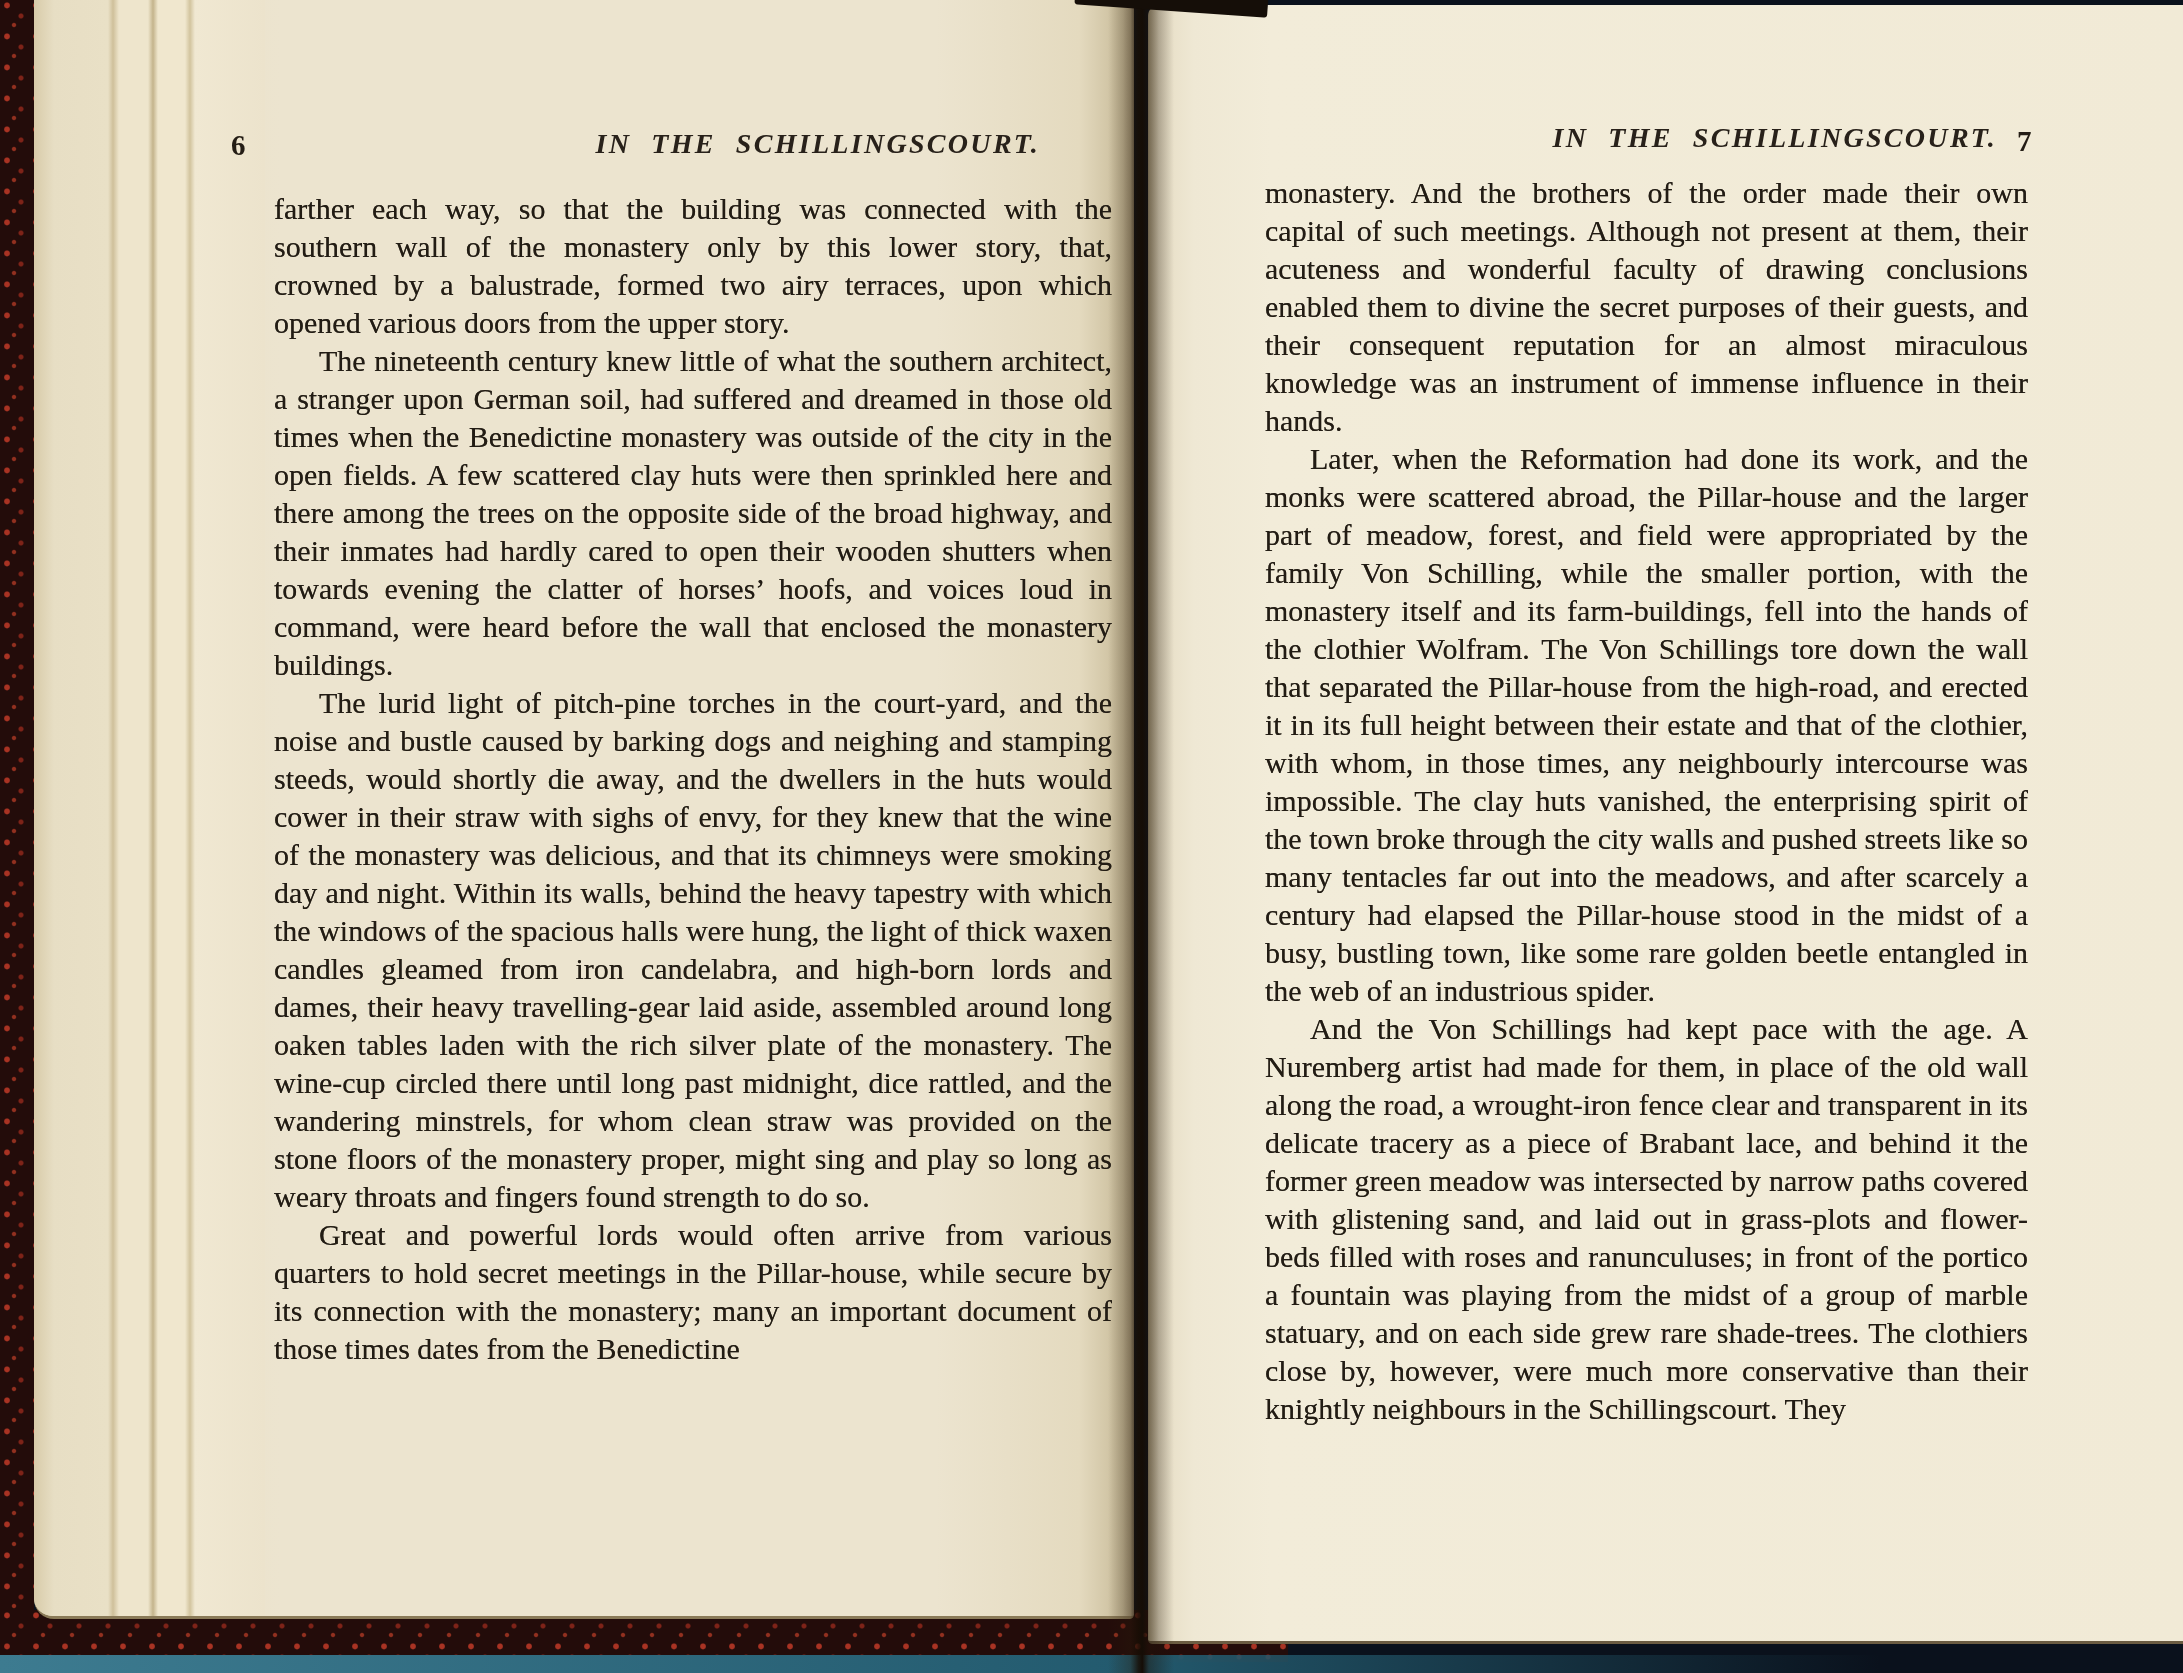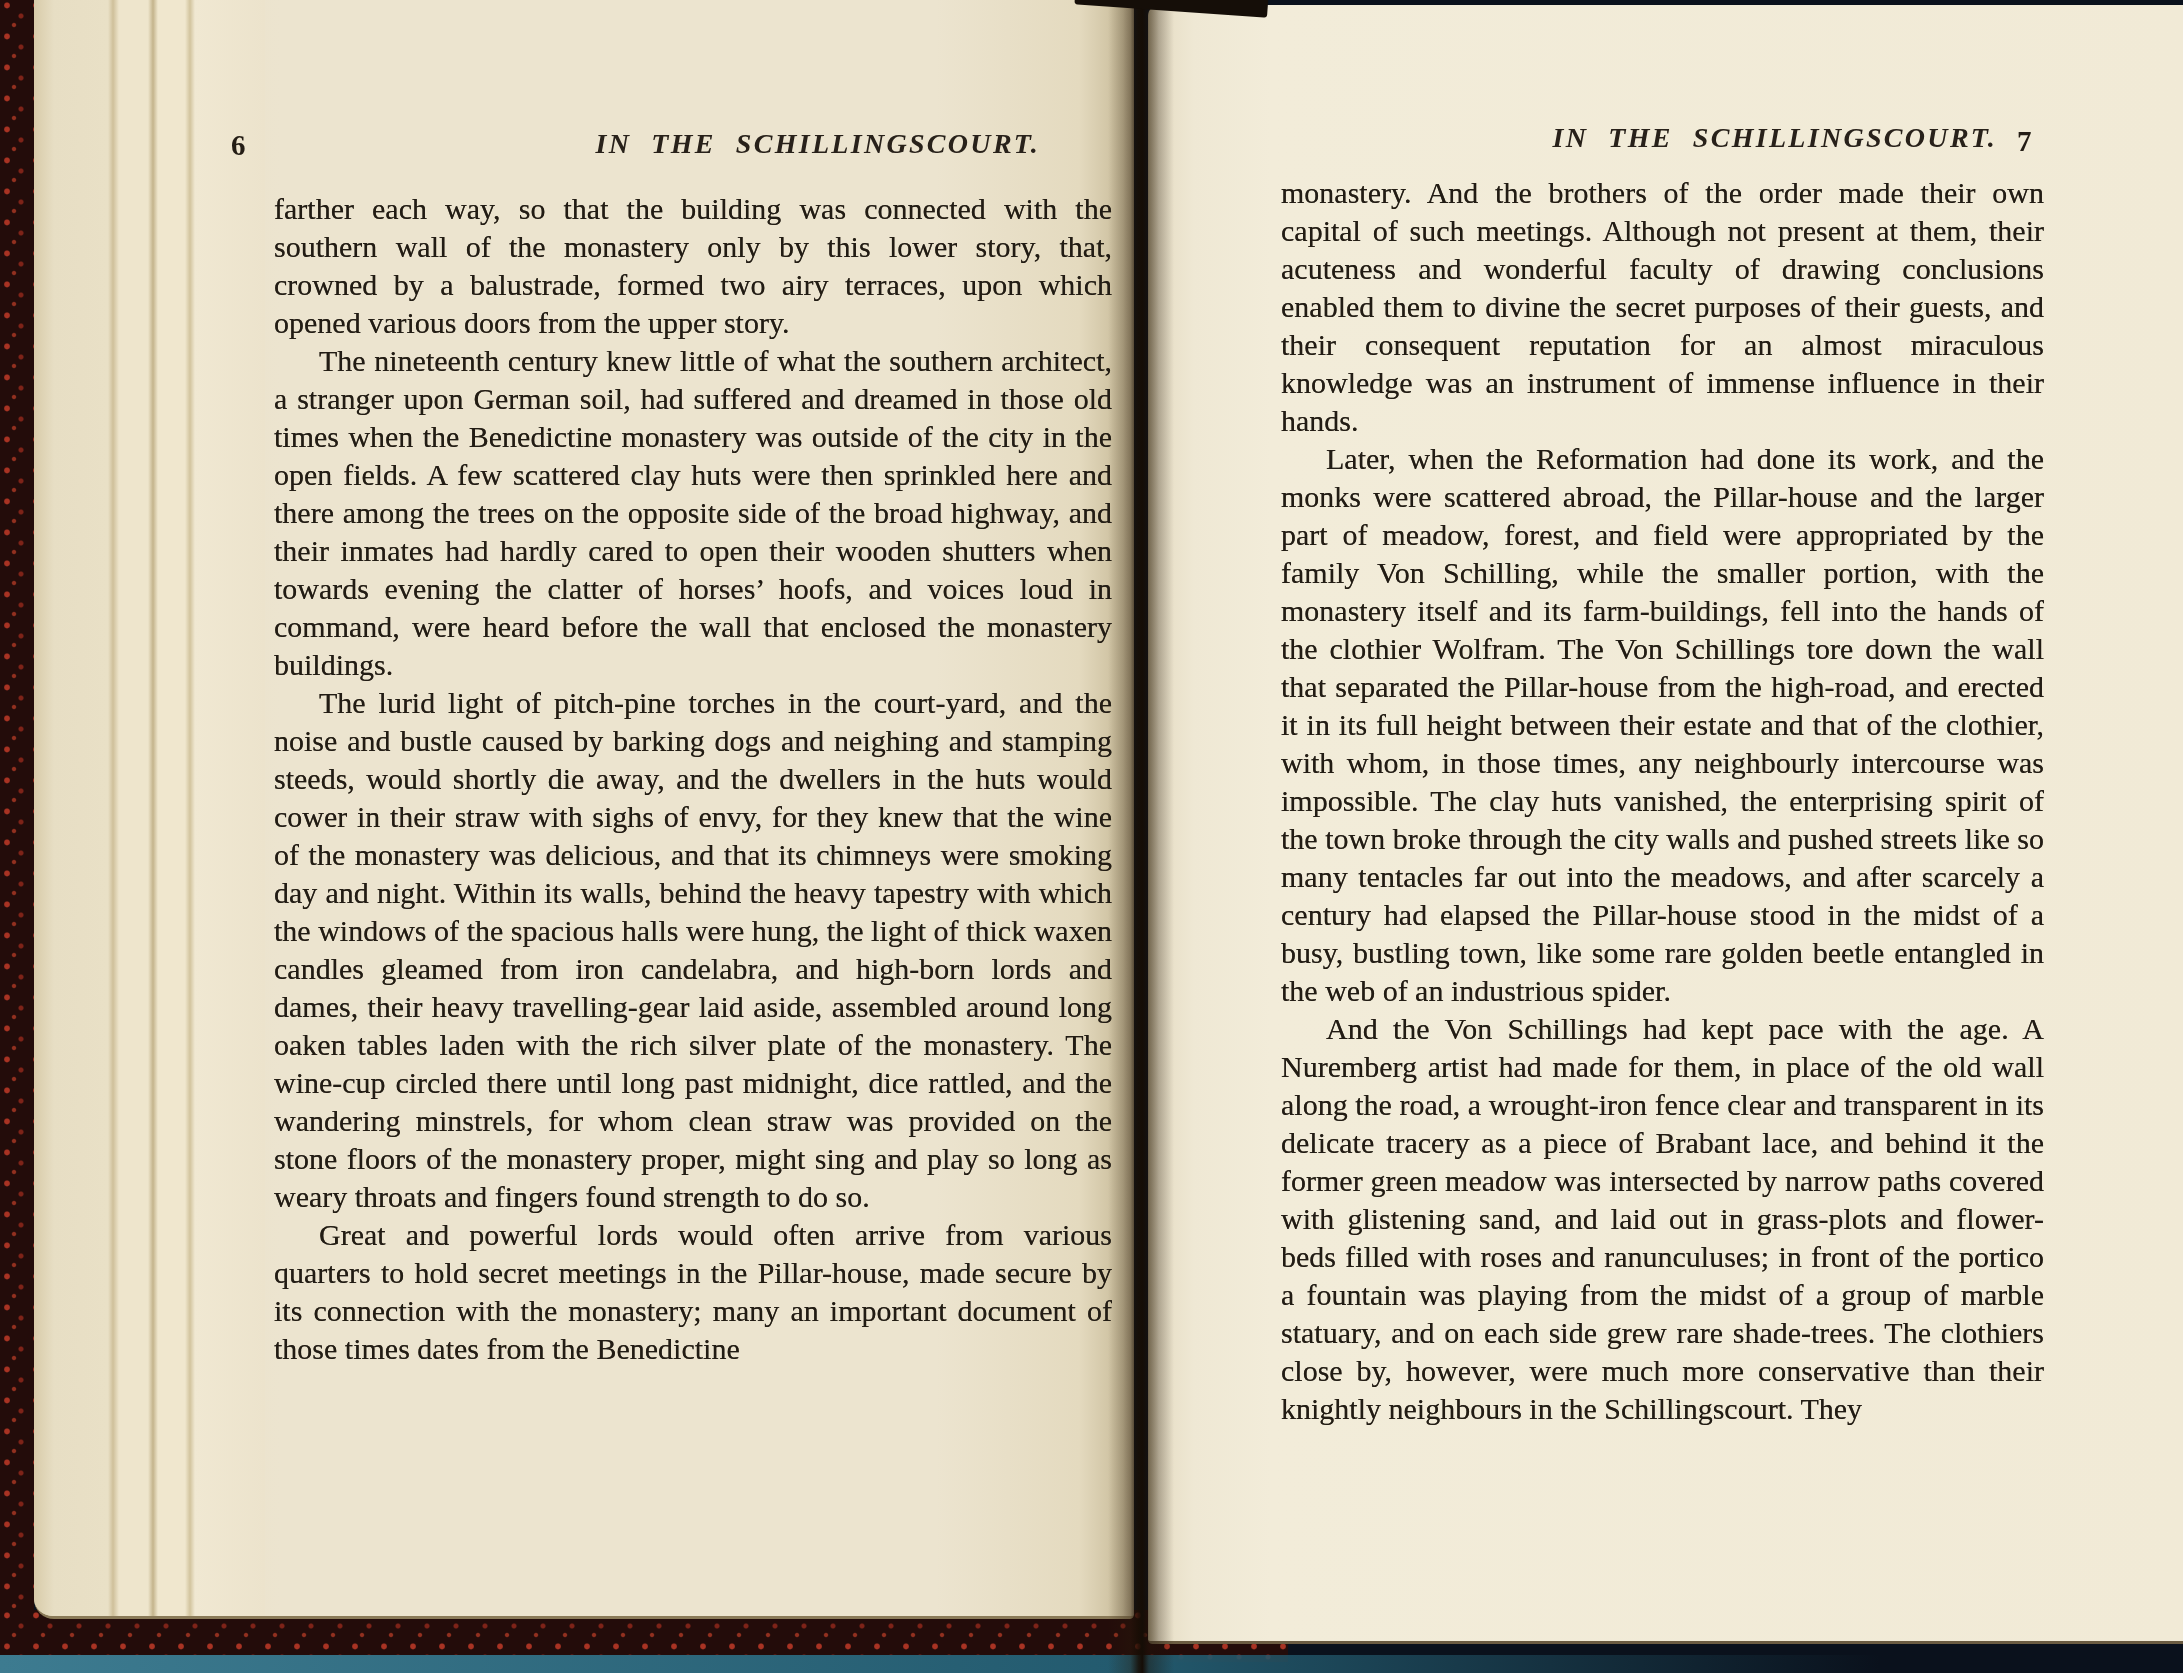--- a/index.html
+++ b/index.html
@@ -85,21 +85,21 @@
   }
   .text-block p{margin:0;padding:0;}
   .text-block p.indent{text-indent:45px;}
   
   .lp-num{left:197px;top:129px;}
   .lp-header{left:197px;top:128px;width:809px;}
   .lp-text{left:240px;top:190px;width:838px;}
   
   .rp-header{left:133px;top:117px;width:716px;}
   .rp-num{left:869px;top:120px;}
-  .rp-text{left:133px;top:169px;width:763px;}
+  .rp-text{left:117px;top:169px;width:763px;}
 </style>
 </head>
 <body>
 
 <div class="scene">
 
   <div class="cover cover-left"></div>
   <div class="cover cover-bottom"></div>
   <div class="teal-strip"></div>
 
@@ -107,21 +107,21 @@
     <div class="fore-edge"></div>
 
     <div class="page-number lp-num">6</div>
 
     <div class="running-header lp-header">IN THE SCHILLINGSCOURT.</div>
 
     <div class="text-block lp-text">
       <p>farther each way, so that the building was connected with the southern wall of the monastery only by this lower story, that, crowned by a balustrade, formed two airy terraces, upon which opened various doors from the upper story.</p>
       <p class="indent">The nineteenth century knew little of what the southern architect, a stranger upon German soil, had suffered and dreamed in those old times when the Benedictine monastery was outside of the city in the open fields.  A few scattered clay huts were then sprinkled here and there among the trees on the opposite side of the broad highway, and their inmates had hardly cared to open their wooden shutters when towards evening the clatter of horses’ hoofs, and voices loud in command, were heard before the wall that enclosed the monastery buildings.</p>
       <p class="indent">The lurid light of pitch-pine torches in the court-yard, and the noise and bustle caused by barking dogs and neighing and stamping steeds, would shortly die away, and the dwellers in the huts would cower in their straw with sighs of envy, for they knew that the wine of the monastery was delicious, and that its chimneys were smoking day and night.  Within its walls, behind the heavy tapestry with which the windows of the spacious halls were hung, the light of thick waxen candles gleamed from iron candelabra, and high-born lords and dames, their heavy travelling-gear laid aside, assembled around long oaken tables laden with the rich silver plate of the monastery.  The wine-cup circled there until long past midnight, dice rattled, and the wandering minstrels, for whom clean straw was provided on the stone floors of the monastery proper, might sing and play so long as weary throats and fingers found strength to do so.</p>
-      <p class="indent">Great and powerful lords would often arrive from various quarters to hold secret meetings in the Pillar-house, made secure by its connection with the monastery; many an important document of those times dates from the Benedictine</p>
+      <p class="indent">Great and powerful lords would often arrive from various quarters to hold secret meetings in the Pillar-house, while secure by its connection with the monastery; many an important document of those times dates from the Benedictine</p>
     </div>
   </div>
 
   <div class="page page-right">
     <div class="running-header rp-header">IN THE SCHILLINGSCOURT.</div>
 
     <div class="page-number rp-num">7</div>
 
     <div class="text-block rp-text">
       <p>monastery.  And the brothers of the order made their own capital of such meetings.  Although not present at them, their acuteness and wonderful faculty of drawing conclusions enabled them to divine the secret purposes of their guests, and their consequent reputation for an almost miraculous knowledge was an instrument of immense influence in their hands.</p>

